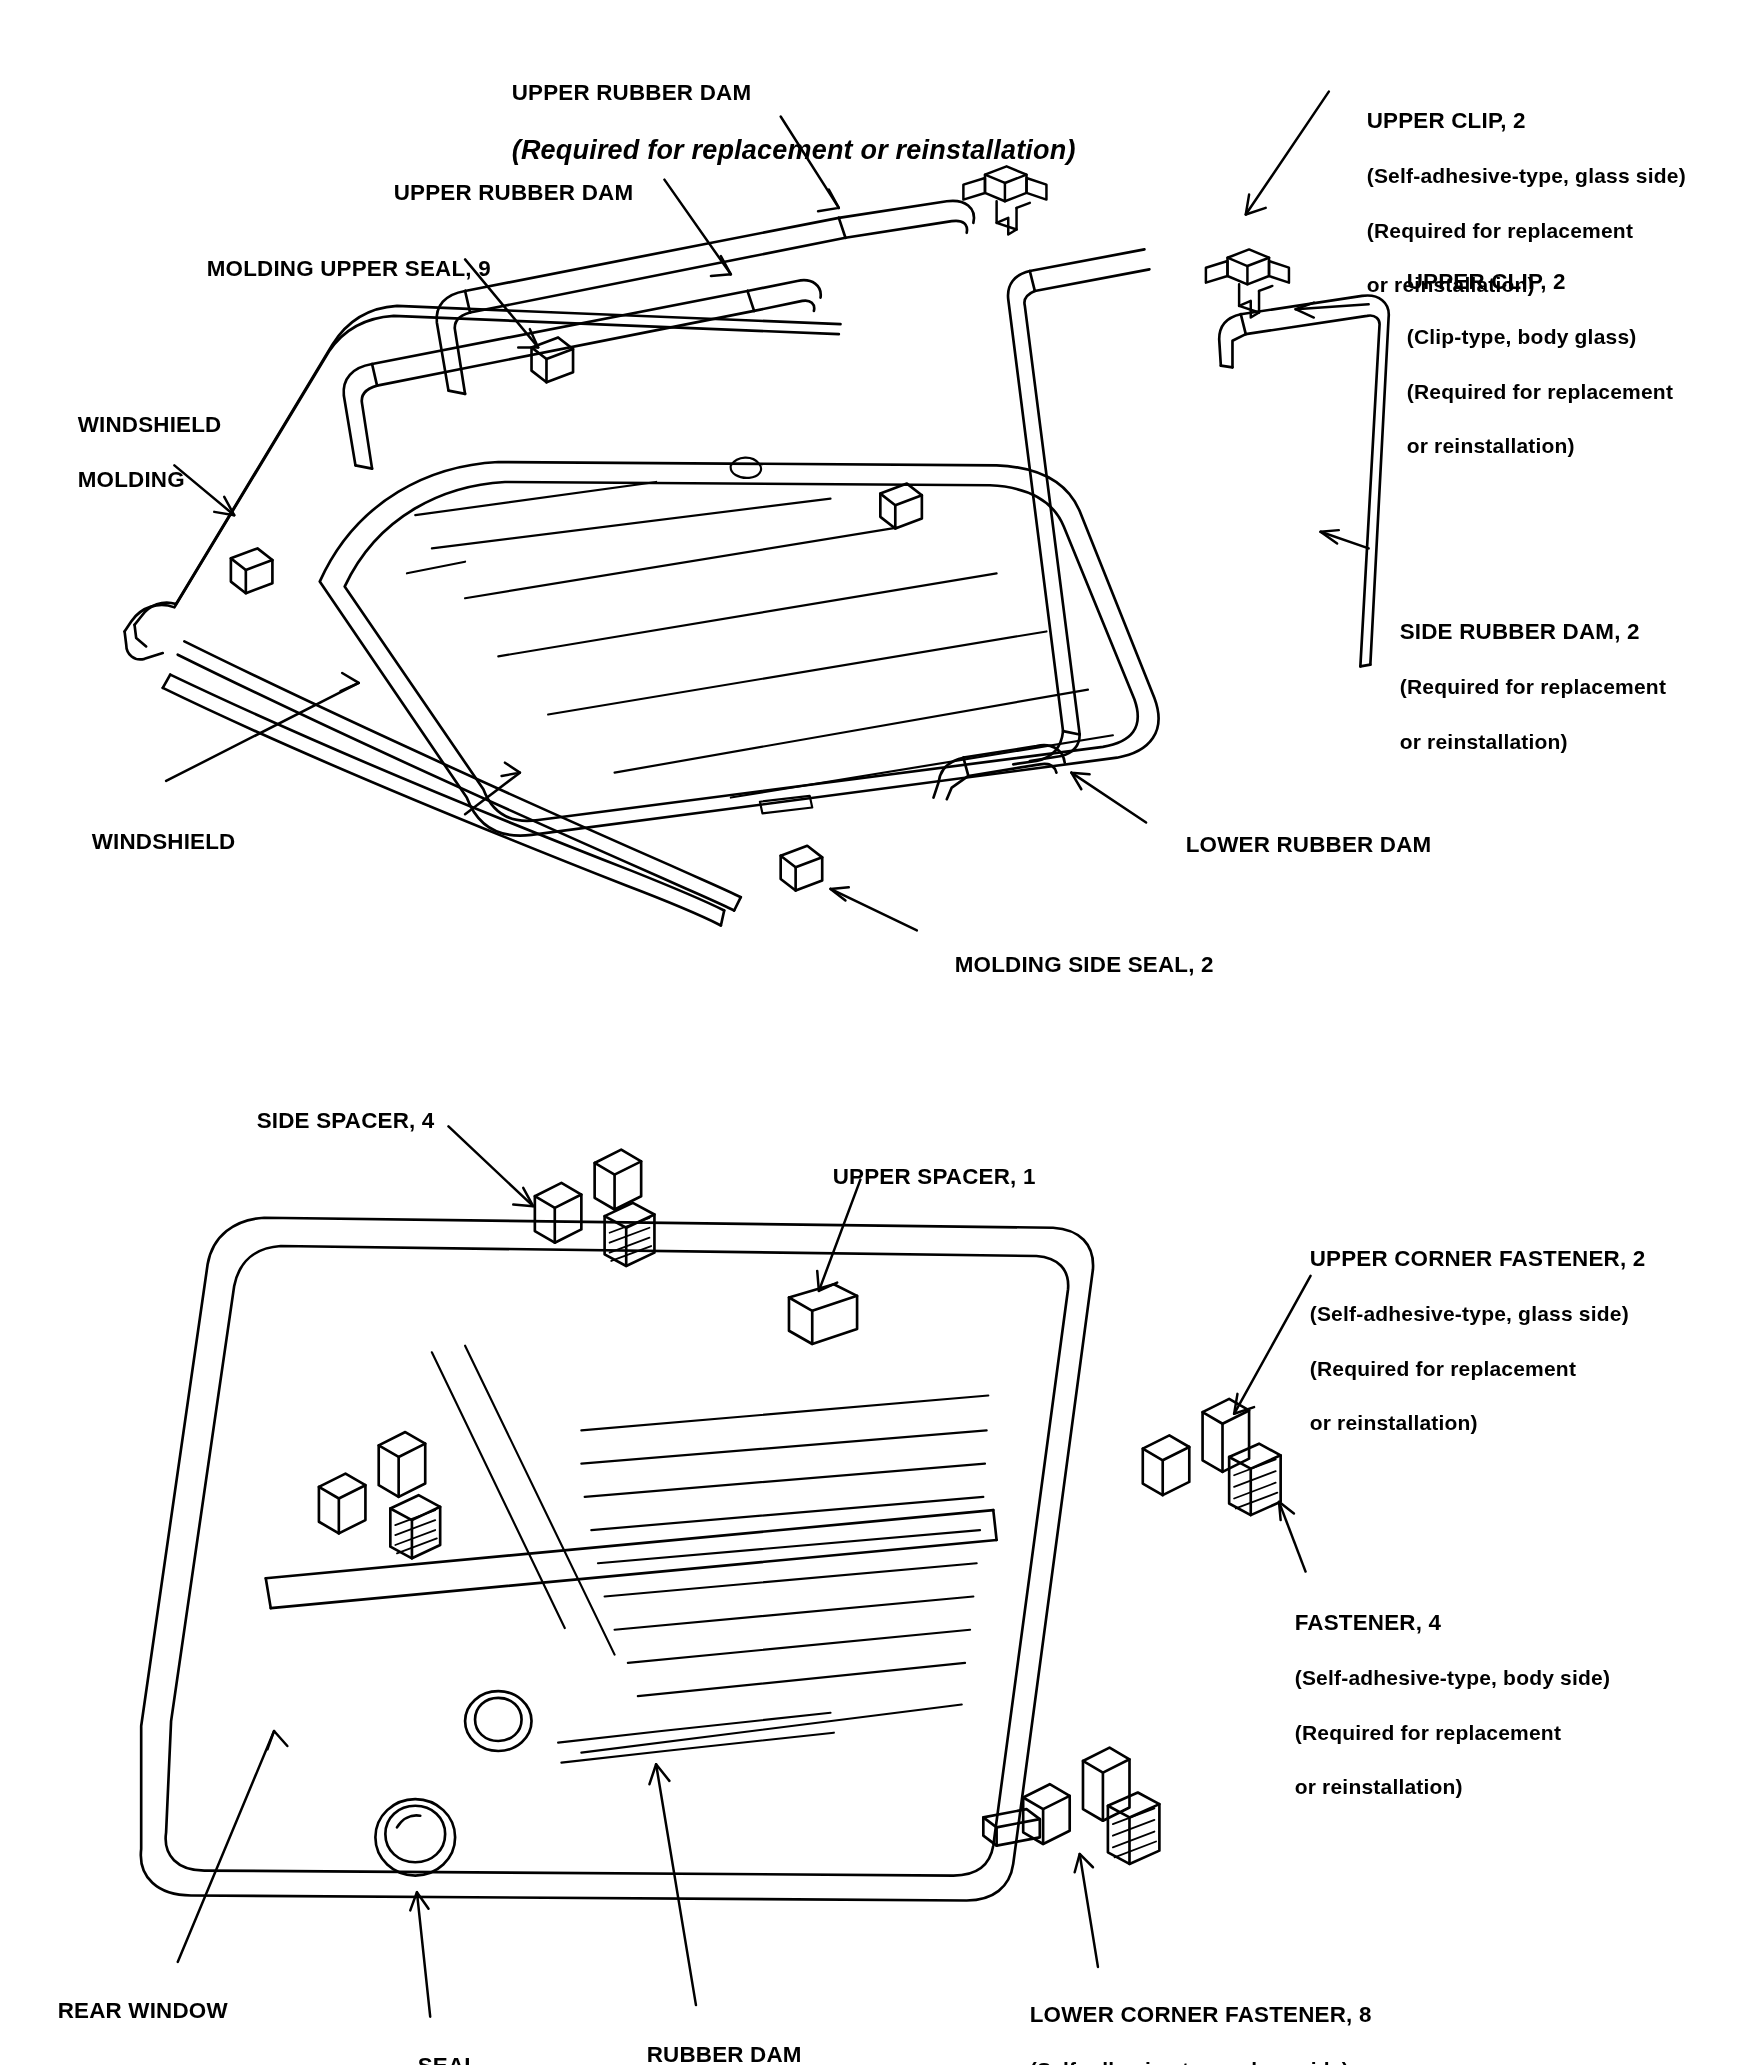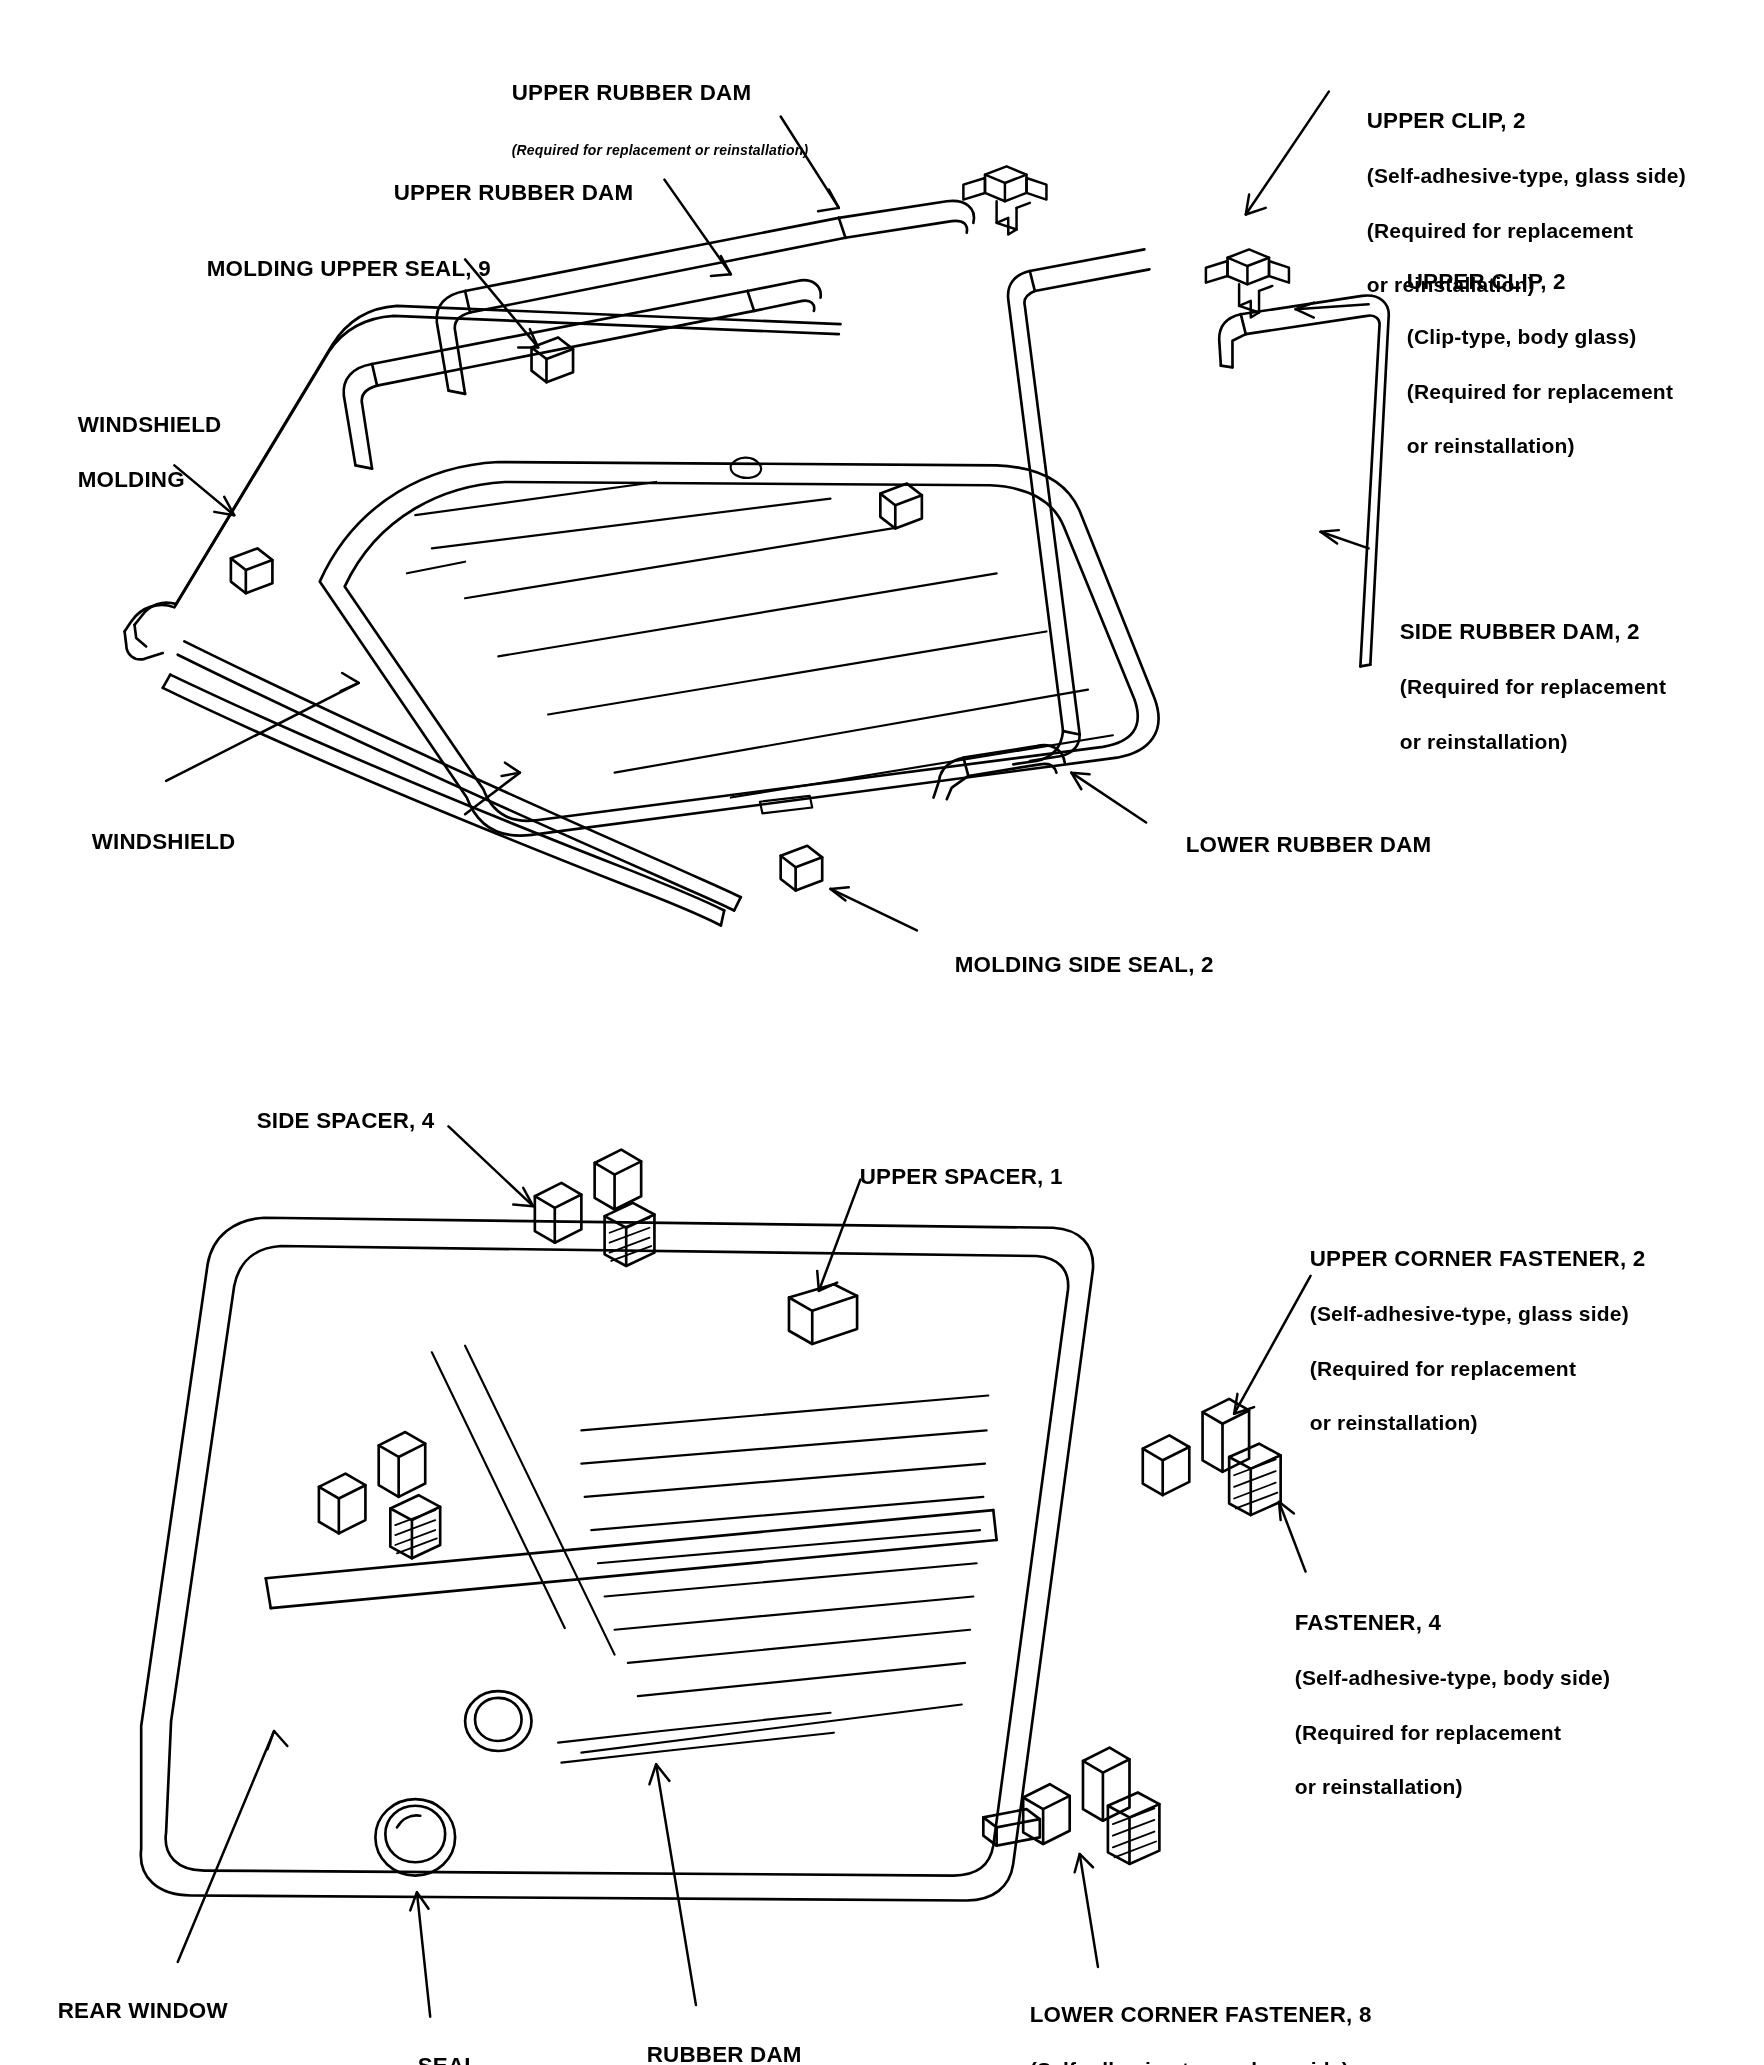--- a/index.html
+++ b/index.html
@@ -37,21 +37,21 @@
     white-space: pre;
     color: #000;
   }
   .label .sub {
     font-weight: bold;
     font-size: 21px;
   }
   .label .ital {
     font-style: italic;
     font-weight: bold;
-    font-size: 14px;
+    font-size: 27px;
   }
 </style>
 </head>
 <body>
 
 <div id="diagram-root">
 
   <svg class="art" viewBox="0 0 2124 2487">
     <g fill="none" stroke="#000" stroke-width="3.2" stroke-linecap="round" stroke-linejoin="round">
 
@@ -412,21 +412,21 @@
   <div class="label" style="left:1374px; top:591px;">
     <span>SIDE RUBBER DAM, 2</span><br>
     <span class="sub">(Required for replacement</span><br>
     <span class="sub">or reinstallation)</span>
   </div>
 
   <div class="label" style="left:231px; top:1080px;">
     <span>SIDE SPACER, 4</span>
   </div>
 
-  <div class="label" style="left:834px; top:1136px;">
+  <div class="label" style="left:807px; top:1136px;">
     <span>UPPER SPACER, 1</span>
   </div>
 
   <div class="label" style="left:1284px; top:1218px;">
     <span>UPPER CORNER FASTENER, 2</span><br>
     <span class="sub">(Self-adhesive-type, glass side)</span><br>
     <span class="sub">(Required for replacement</span><br>
     <span class="sub">or reinstallation)</span>
   </div>
 

